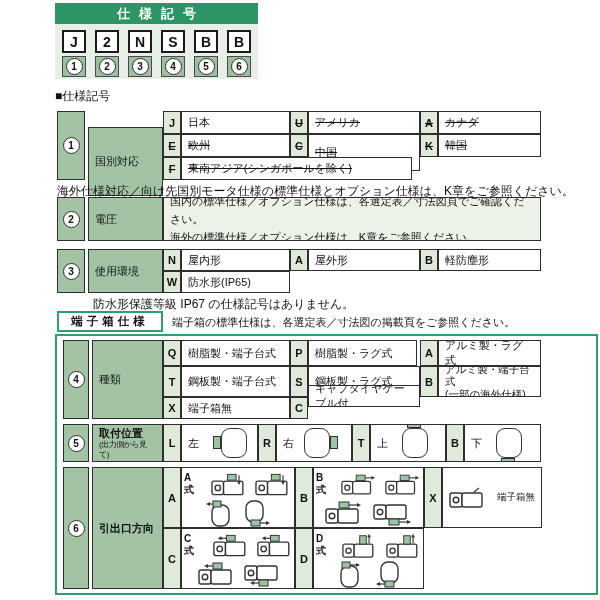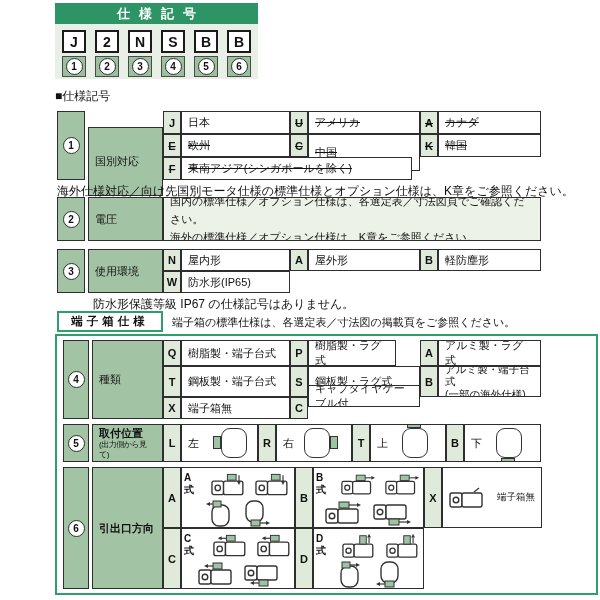--- a/index.html
+++ b/index.html
@@ -219,21 +219,21 @@
 
   <div class="cell pl key" style="left:163px;top:340px;width:18px;height:26px;">
       <span>Q</span>
     </div>
   <div class="cell val" style="left:181px;top:340px;width:109px;height:26px;">
       <span>樹脂製・端子台式</span>
     </div>
   <div class="cell pl key" style="left:290px;top:340px;width:18px;height:26px;">
       <span>P</span>
     </div>
-  <div class="cell val" style="left:308px;top:340px;width:88px;height:26px;">
+  <div class="cell val" style="left:308px;top:340px;width:109px;height:26px;">
       <span>樹脂製・ラグ式</span>
     </div>
   <div class="cell pl key" style="left:420px;top:340px;width:18px;height:26px;">
       <span>A</span>
     </div>
   <div class="cell val" style="left:438px;top:340px;width:103px;height:26px;">
       <span>アルミ製・ラグ式</span>
     </div>
 
   <div class="cell pl key" style="left:163px;top:366px;width:18px;height:31px;">

